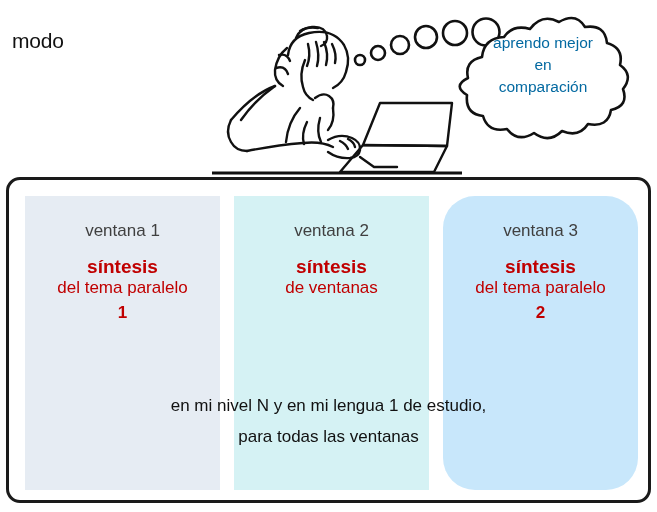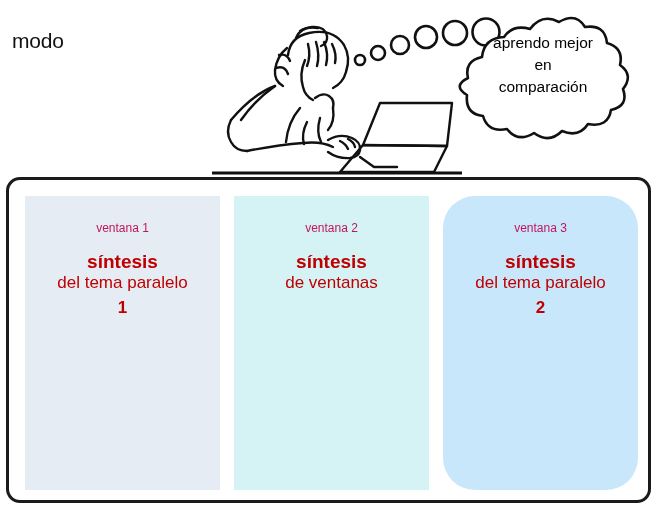--- a/index.html
+++ b/index.html
@@ -57,21 +57,21 @@
     width: 300px;
     height: 140px;
   }
   #bubble-text {
     position: absolute;
     left: 463px;
     top: 32px;
     width: 160px;
     text-align: center;
     font-size: 15.5px;
-    color: #000000;
+    color: #0369a1;
     line-height: 1.42;
   }
   #bubble-text span { display: block; }
 
   
   #panel {
     position: absolute;
     left: 6px;
     top: 177px;
     width: 645px;
@@ -96,22 +96,22 @@
     position: relative;
   }
   .col-inner {
     position: absolute;
     left: 0;
     right: 0;
     top: 26px;
     text-align: center;
   }
   .win-label {
-    font-size: 12px;
-    color: #be185d;
+    font-size: 17px;
+    color: #404040;
     line-height: 1;
   }
   .win-synthesis {
     font-size: 19px;
     font-weight: bold;
     color: #c00000;
     line-height: 1;
     margin-top: 18px;
   }
   .win-desc {
@@ -260,14 +260,18 @@
           <div class="win-desc">
             <span>del tema paralelo</span>
             <b><span>2</span></b>
           </div>
         </div>
       </div>
 
     </div>
   </div>
 
+  <div id="footer-note">
+    <span>en mi nivel N  y en mi lengua 1 de estudio,</span>
+    <span>para todas las ventanas</span>
+  </div>
 
 </div>
 
 </body></html>

